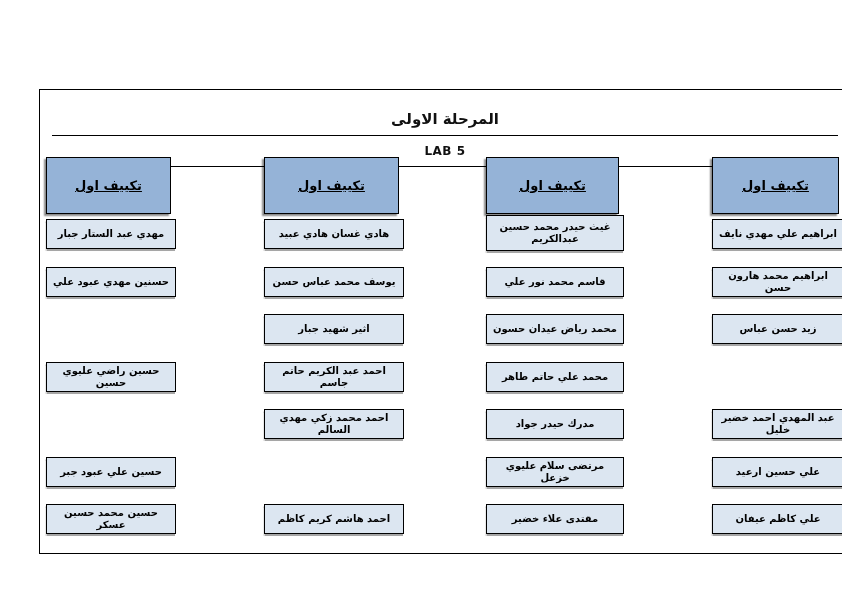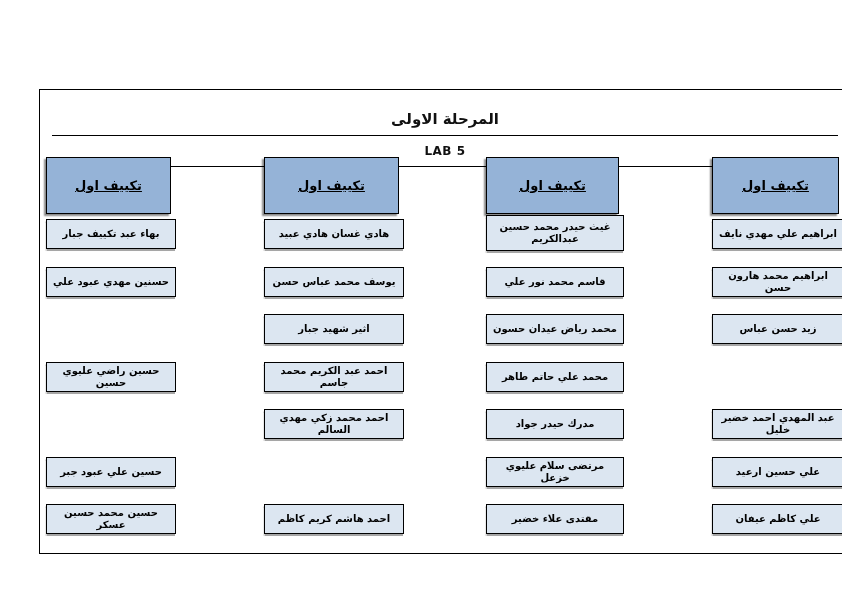--- a/index.html
+++ b/index.html
@@ -84,27 +84,27 @@
     <div class="cell" style="top:252px">مدرك حيدر جواد</div>
     <div class="cell" style="top:300px">مرتضى سلام عليوي خزعل</div>
     <div class="cell" style="top:347px">مقتدى علاء خضير</div>
   </div>
 
   <div class="col col-2">
     <div class="hdr">تكييف اول</div>
     <div class="cell" style="top:62px">هادي غسان هادي عبيد</div>
     <div class="cell" style="top:110px">يوسف محمد عباس حسن</div>
     <div class="cell" style="top:157px">اثير شهيد جبار</div>
-    <div class="cell" style="top:205px">احمد عبد الكريم محمد جاسم</div>
+    <div class="cell" style="top:205px">احمد عبد الكريم حاتم جاسم</div>
     <div class="cell" style="top:252px">احمد محمد زكي مهدي السالم</div>
     <div class="cell" style="top:347px">احمد هاشم كريم كاظم</div>
   </div>
 
   <div class="col col-3">
     <div class="hdr">تكييف اول</div>
-    <div class="cell" style="top:62px">بهاء عبد تكييف جبار</div>
+    <div class="cell" style="top:62px">مهدي عبد الستار جبار</div>
     <div class="cell" style="top:110px">حسنين مهدي عبود علي</div>
     <div class="cell" style="top:205px">حسين راضي عليوي حسين</div>
     <div class="cell" style="top:300px">حسين علي عبود جبر</div>
     <div class="cell" style="top:347px">حسين محمد حسين عسكر</div>
   </div>
 
 </div>
 
 </body></html>

